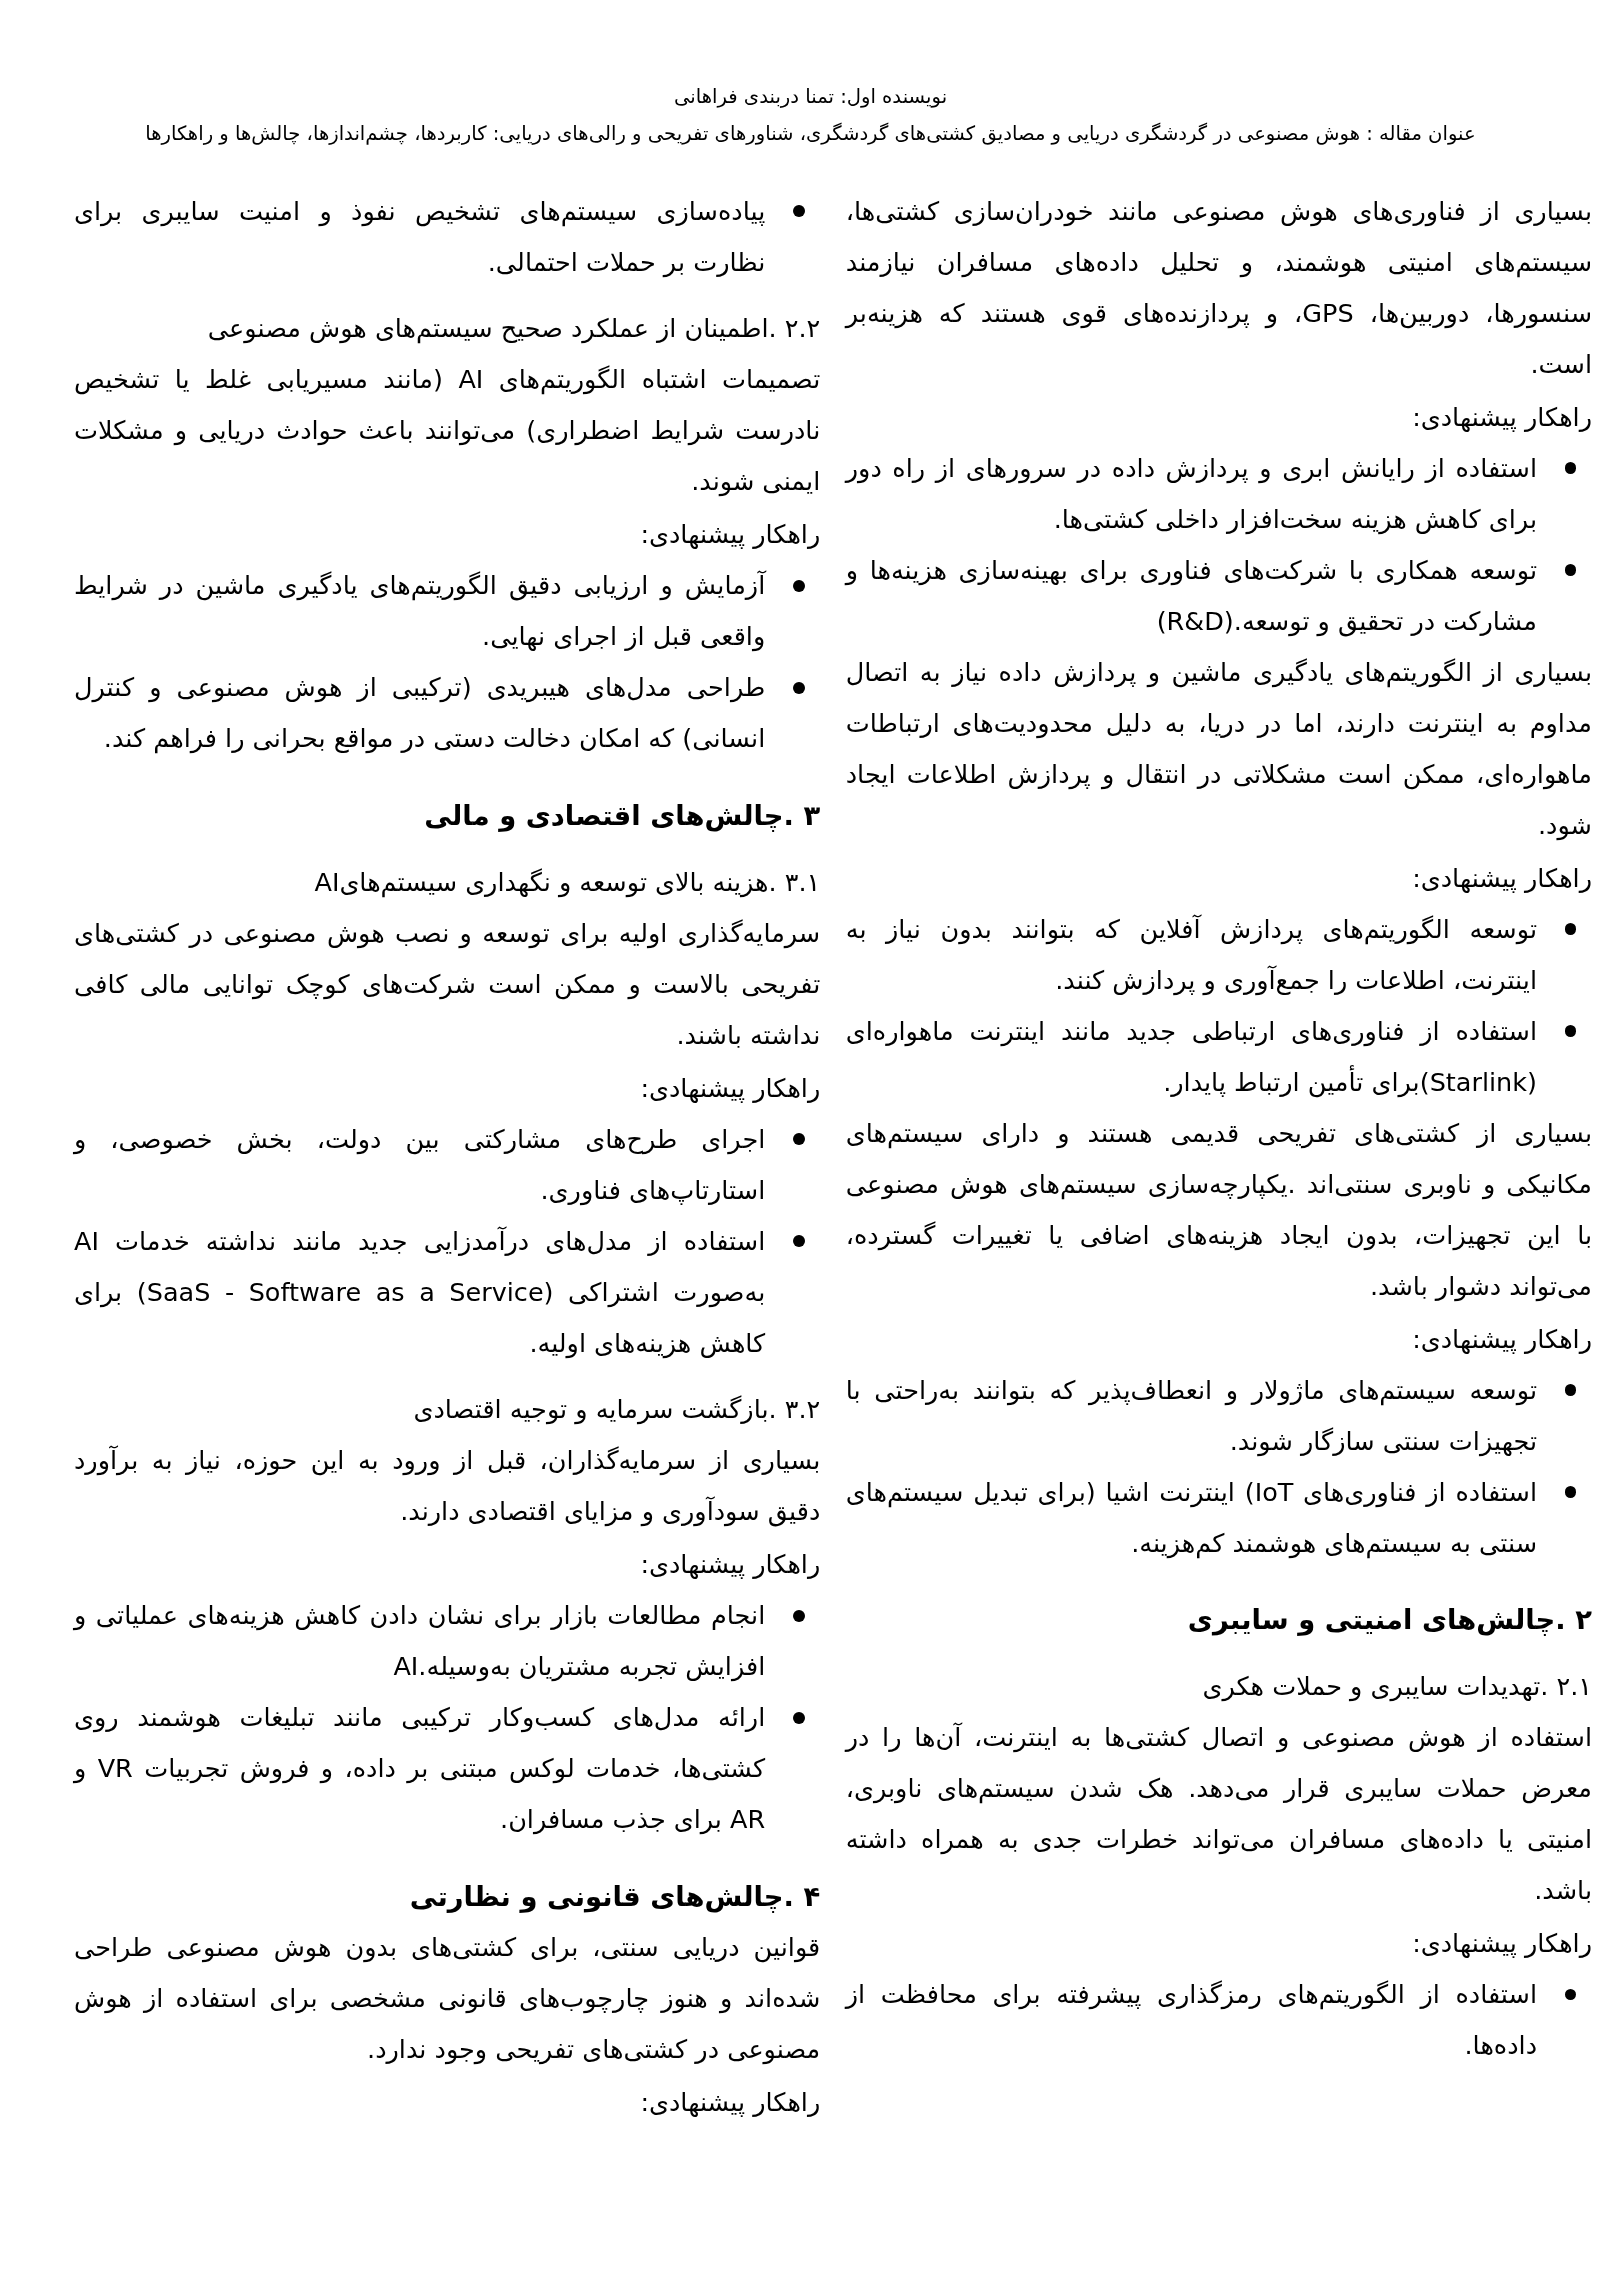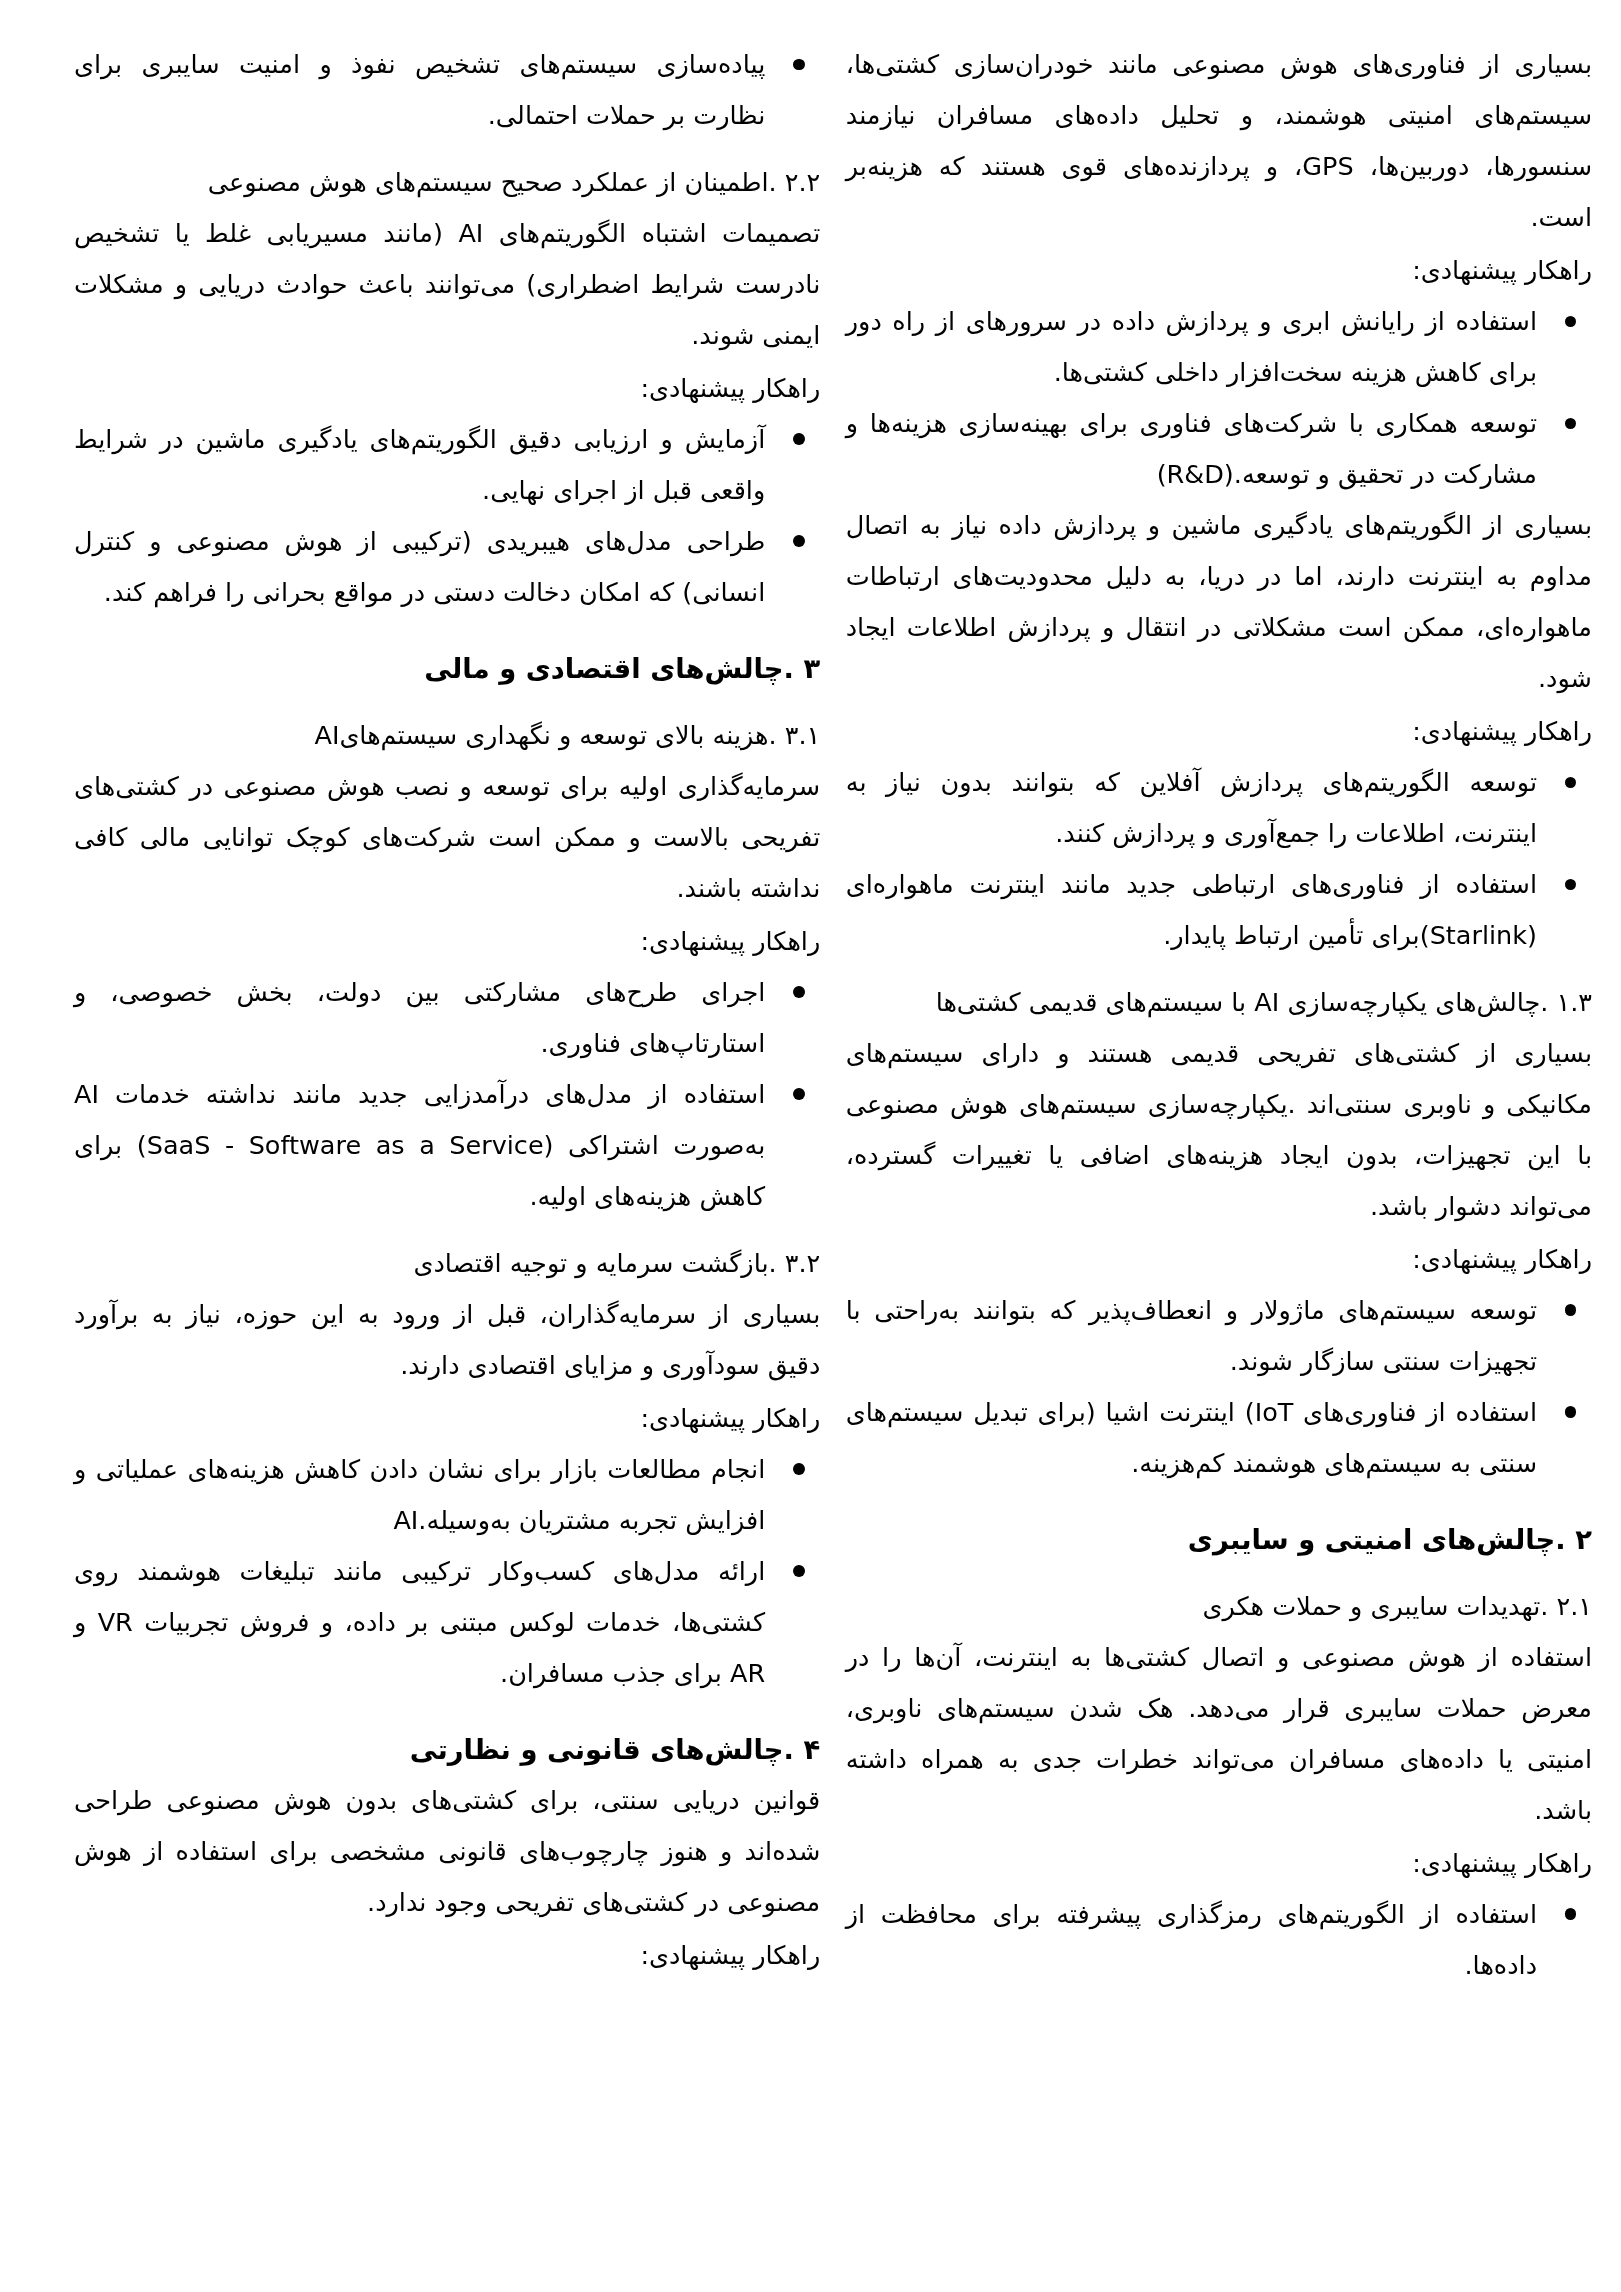--- a/index.html
+++ b/index.html
@@ -89,20 +89,24 @@
   }
   .col ul.bullets .bullet-text {
     display: block;
     text-align: justify;
   }
 </style>
 </head>
 <body>
 
 <div class="page">
+  <div class="header">
+    <div class="author">نویسنده اول: تمنا دربندی فراهانی</div>
+    <div class="title">عنوان مقاله : هوش مصنوعی در گردشگری دریایی و مصادیق کشتی‌های گردشگری، شناورهای تفریحی و رالی‌های دریایی: کاربردها، چشم‌اندازها، چالش‌ها و راهکارها</div>
+  </div>
 
   <div class="cols">
     <div class="col" id="col-0">
         <p class="p">بسیاری از فناوری‌های هوش مصنوعی مانند خودران‌سازی کشتی‌ها، سیستم‌های امنیتی هوشمند، و تحلیل داده‌های مسافران نیازمند سنسورها، دوربین‌ها، GPS، و پردازنده‌های قوی هستند که هزینه‌بر است.</p>
         <p class="label">راهکار پیشنهادی:</p>
         <ul class="bullets">
           <li>
             <span class="marker"></span>
             <span class="bullet-text">استفاده از رایانش ابری و پردازش داده در سرورهای از راه دور برای کاهش هزینه سخت‌افزار داخلی کشتی‌ها.</span>
           </li>
@@ -116,21 +120,20 @@
         <ul class="bullets">
           <li>
             <span class="marker"></span>
             <span class="bullet-text">توسعه الگوریتم‌های پردازش آفلاین که بتوانند بدون نیاز به اینترنت، اطلاعات را جمع‌آوری و پردازش کنند.</span>
           </li>
           <li>
             <span class="marker"></span>
             <span class="bullet-text">استفاده از فناوری‌های ارتباطی جدید مانند اینترنت ماهواره‌ای (Starlink)برای تأمین ارتباط پایدار.</span>
           </li>
         </ul>
-        <h3 class="h2">۱.۳ .چالش‌های یکپارچه‌سازی AI با سیستم‌های قدیمی کشتی‌ها</h3>
         <p class="p">بسیاری از کشتی‌های تفریحی قدیمی هستند و دارای سیستم‌های مکانیکی و ناوبری سنتی‌اند .یکپارچه‌سازی سیستم‌های هوش مصنوعی با این تجهیزات، بدون ایجاد هزینه‌های اضافی یا تغییرات گسترده، می‌تواند دشوار باشد.</p>
         <p class="label">راهکار پیشنهادی:</p>
         <ul class="bullets">
           <li>
             <span class="marker"></span>
             <span class="bullet-text">توسعه سیستم‌های ماژولار و انعطاف‌پذیر که بتوانند به‌راحتی با تجهیزات سنتی سازگار شوند.</span>
           </li>
           <li>
             <span class="marker"></span>
             <span class="bullet-text">استفاده از فناوری‌های IoT) اینترنت اشیا (برای تبدیل سیستم‌های سنتی به سیستم‌های هوشمند کم‌هزینه.</span>

